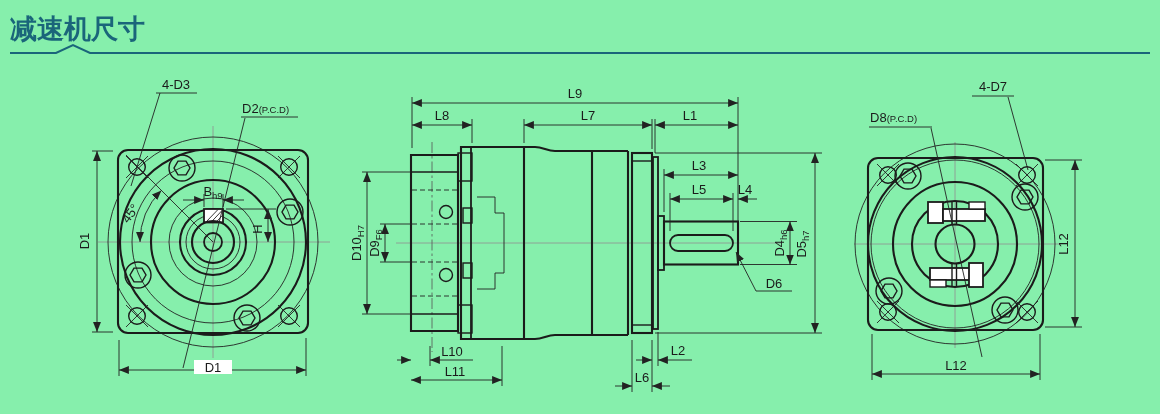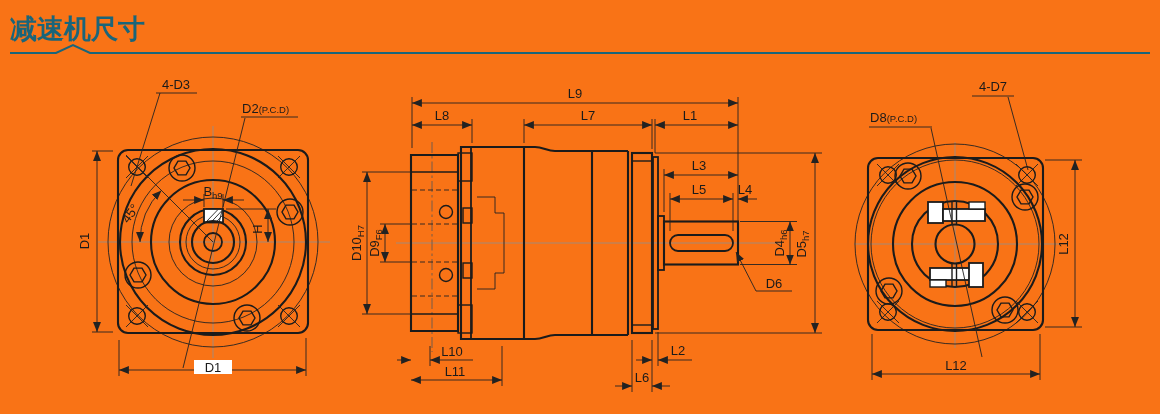--- a/index.html
+++ b/index.html
@@ -1,16 +1,16 @@
 <!DOCTYPE html>
 <html><head>
 <meta charset="utf-8">
 <style>
   html,body{margin:0;padding:0;background:#ffffff;}
-  .page{position:relative;width:1160px;height:414px;background:#f97316;overflow:hidden;}
+  .page{position:relative;width:1160px;height:414px;background:#86efac;overflow:hidden;}
   svg{display:block;}
   text{font-family:"Liberation Sans",sans-serif;fill:#1b1b1b;font-size:13px;}
   .sub{font-size:9.5px;}
   .title{font-size:27px;font-weight:bold;fill:#1a657a;font-family:"Liberation Sans",sans-serif;}
   .bold{stroke:#1b1b1b;stroke-width:2.1;fill:none;}
   .b18{stroke:#1b1b1b;stroke-width:1.8;fill:none;}
   .med{stroke:#1b1b1b;stroke-width:1.4;fill:none;}
   .thin{stroke:#222;stroke-width:0.9;fill:none;}
   .dim{stroke:#222;stroke-width:0.9;fill:none;}
   .cl{stroke:#8f8f8f;stroke-width:0.8;fill:none;}

